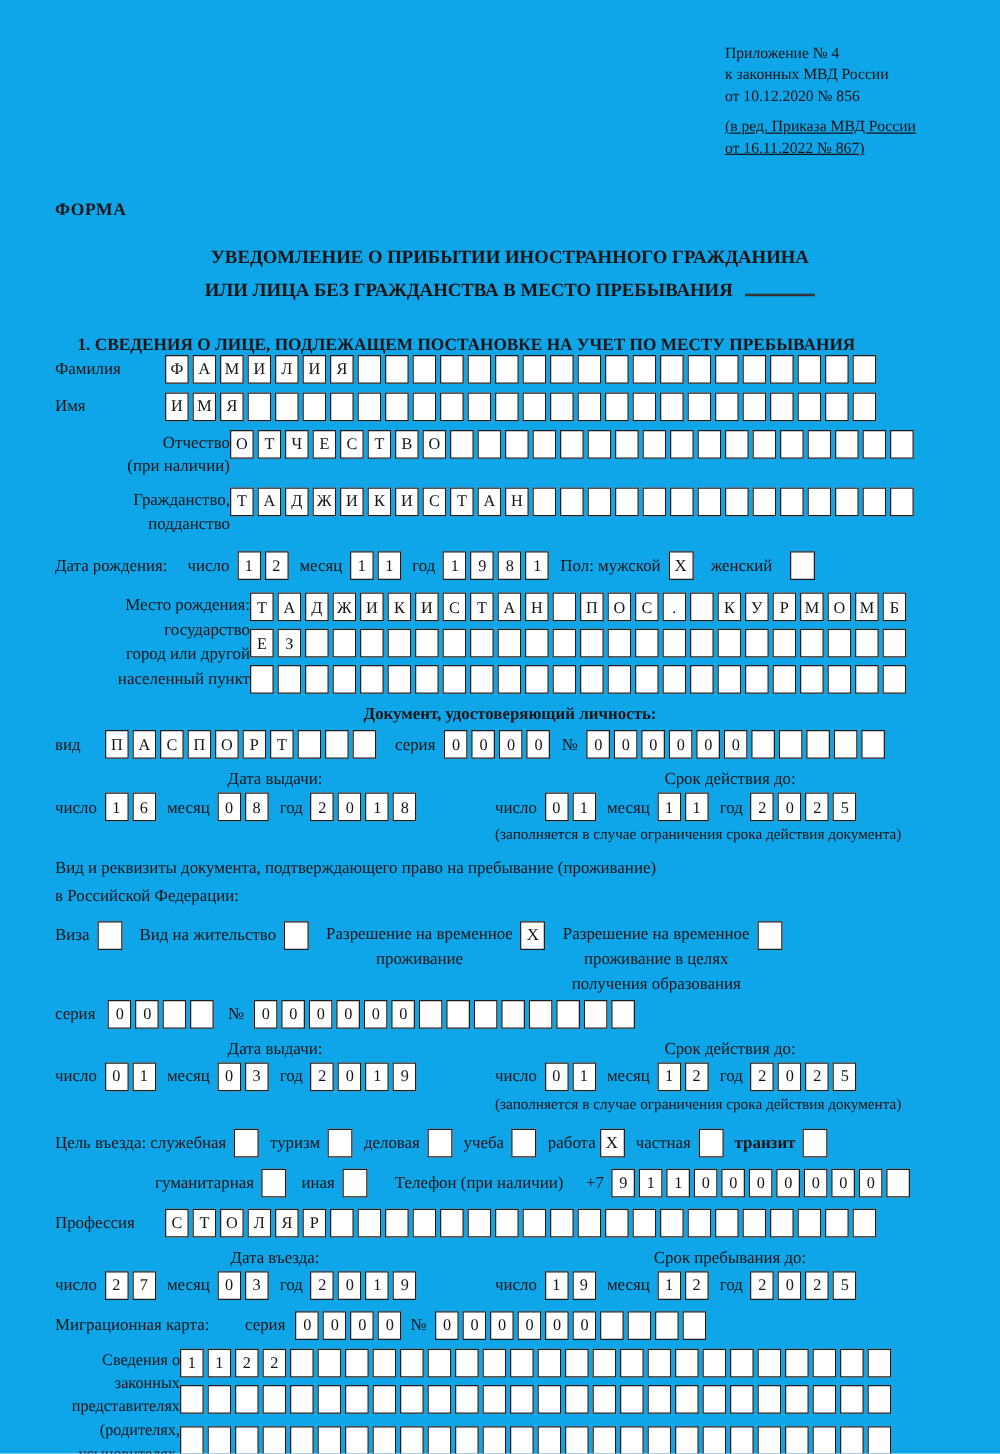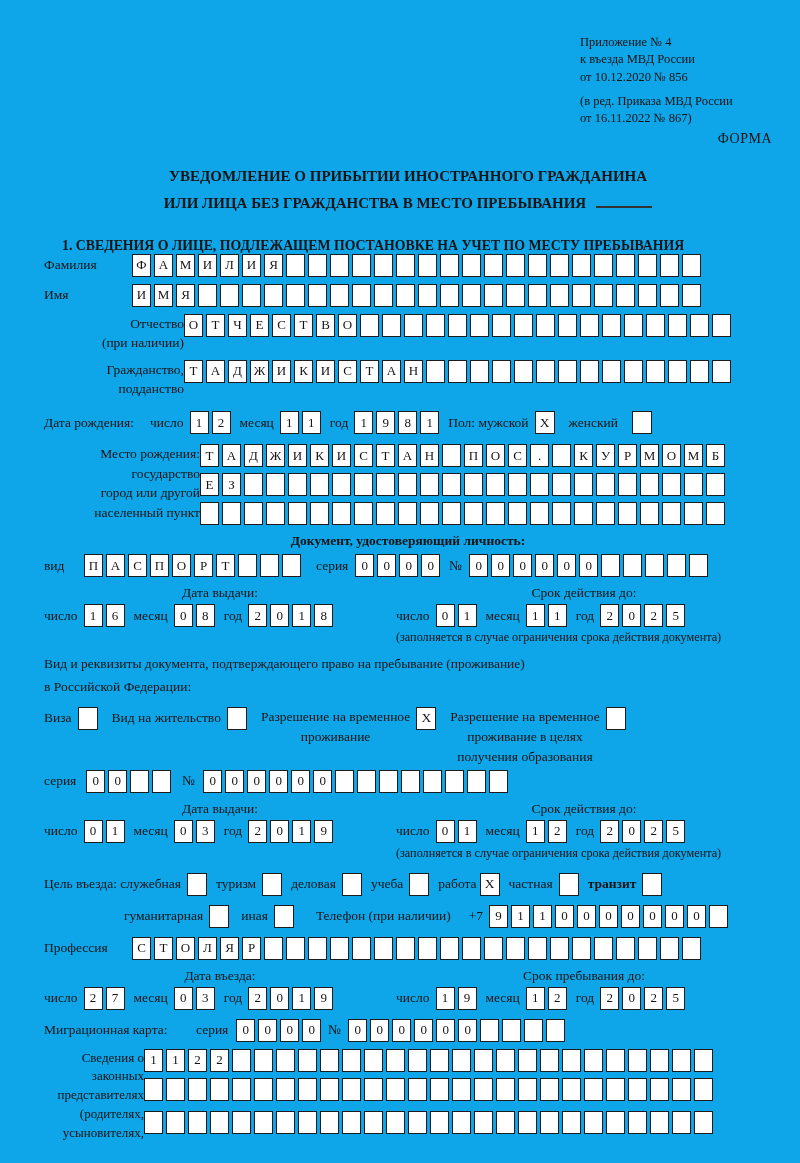--- a/index.html
+++ b/index.html
@@ -3,22 +3,22 @@
 <meta charset="utf-8">
 <style>
   html,body{margin:0;padding:0;background:#ffffff;}
   .page{
     position:relative;width:800px;height:1163px;background:#0ea5e9;color:#141414;
     font-family:"Liberation Serif","DejaVu Serif",serif;
     box-sizing:border-box;padding:34px 28px 10px 44px;overflow:hidden;
   }
   .small{font-size:12.5px;line-height:1.38;}
   .appendix{width:192px;margin-left:auto;}
-  .amendment{width:192px;margin-left:auto;margin-top:7px;}
-  .form-label{text-align:right;font-weight:normal;font-size:14px;margin-top:4px;letter-spacing:.5px;}
+  .amendment{width:192px;margin-left:auto;margin-top:7px;text-decoration:underline;}
+  .form-label{text-align:left;font-weight:bold;font-size:14px;margin-top:34px;letter-spacing:.5px;}
   .title{margin-top:16px;text-align:center;font-weight:bold;font-size:15px;line-height:1.75;}
   .blank-line{display:inline-block;width:56px;border-bottom:2px solid #333;margin-left:10px;height:1em;vertical-align:baseline;}
   .section-heading{margin-top:22px;margin-left:18px;font-weight:bold;font-size:13.8px;}
   .frow{display:flex;align-items:center;font-size:13.5px;}
   .frow-top{display:flex;align-items:flex-start;font-size:13.5px;}
   .lblcol{line-height:1.45;text-align:right;}
   .w88{width:88px;flex:0 0 88px;}
   .w140{width:140px;flex:0 0 140px;}
   .w156{width:156px;flex:0 0 156px;}
   .w100{width:100px;flex:0 0 100px;font-size:13px;}
@@ -50,21 +50,21 @@
   .p-item{display:flex;align-items:center;margin-right:9px;}
   .stack>*+*{margin-top:6px;}
 </style>
 </head>
 <body>
 
 <div class="page">
 
   <div class="appendix small">
     <div>Приложение № 4</div>
-    <div>к въезда МВД России</div>
+    <div>к законных МВД России</div>
     <div>от 10.12.2020 № 856</div>
   </div>
   <div class="amendment small">
     <div>(в ред. Приказа МВД России</div>
     <div>от 16.11.2022 № 867)</div>
   </div>
   <div class="form-label">ФОРМА</div>
 
   <div class="title">
     <div>УВЕДОМЛЕНИЕ О ПРИБЫТИИ ИНОСТРАННОГО ГРАЖДАНИНА</div>

